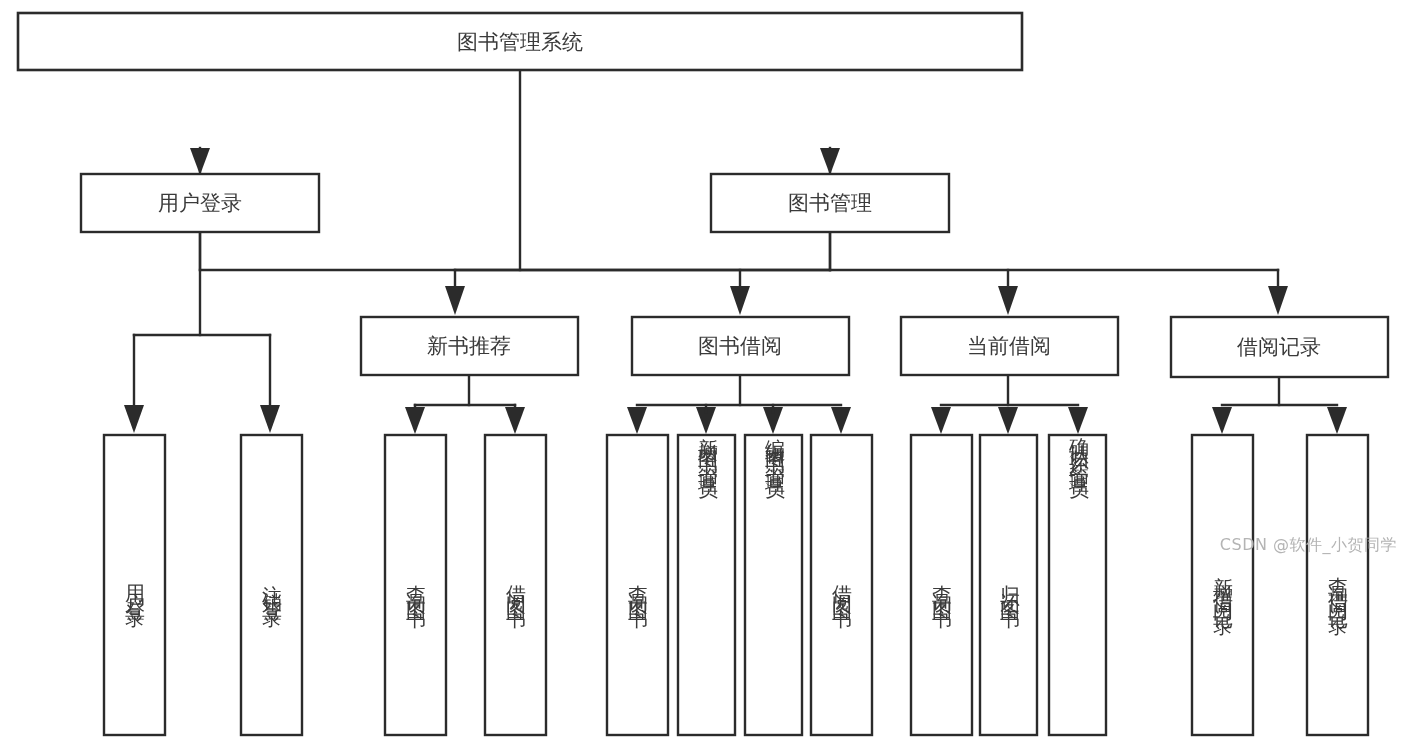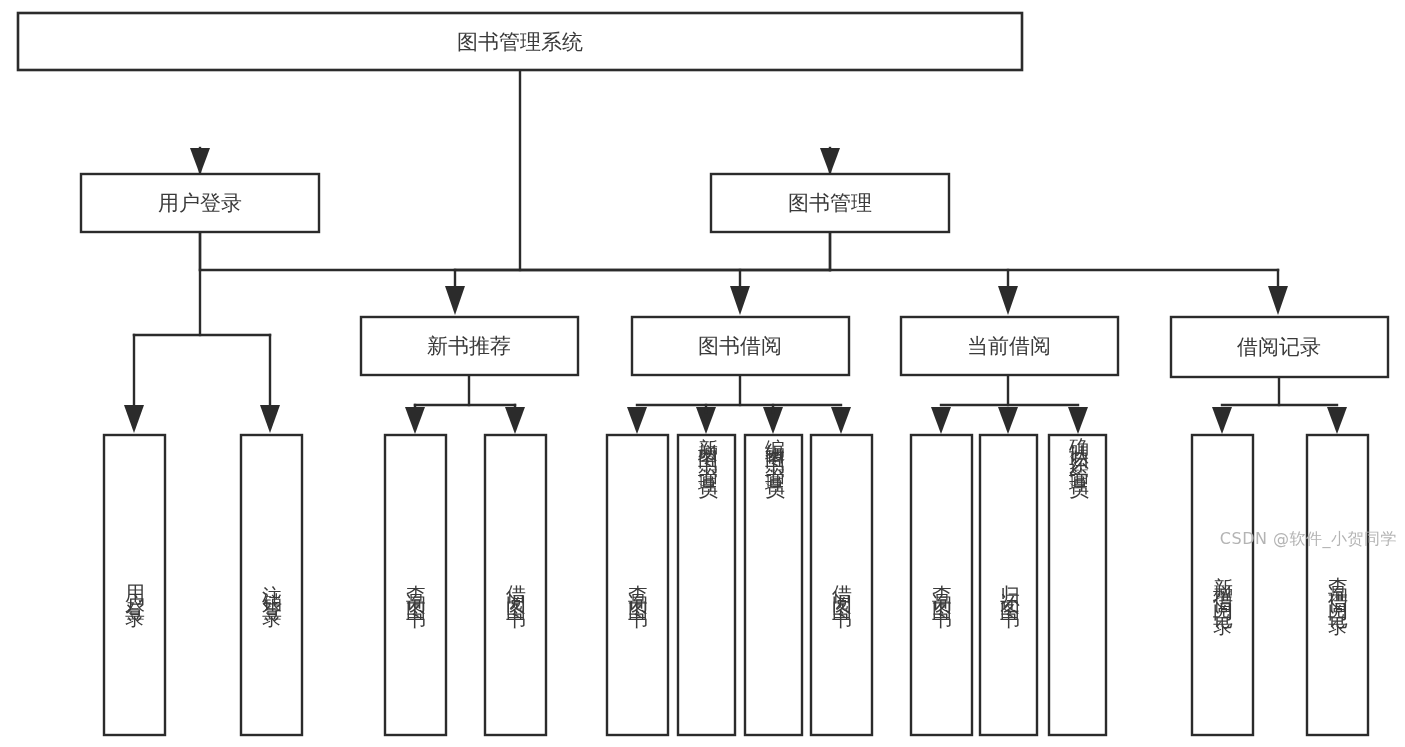--- a/index.html
+++ b/index.html
@@ -50,21 +50,21 @@
     font-size: 21px;
     text-anchor: middle;
     dominant-baseline: middle;
   }
   text.node-label.vertical {
     font-size: 20px;
   }
   .watermark {
     position: absolute;
     right: 8px;
-    bottom: 22px;
+    bottom: 16px;
     font-family: "DejaVu Sans", "Liberation Sans", sans-serif;
     font-size: 16px;
     color: #b4b4b4;
     letter-spacing: 0.5px;
     white-space: nowrap;
     user-select: none;
   }
 </style>
 </head>
 <body>

